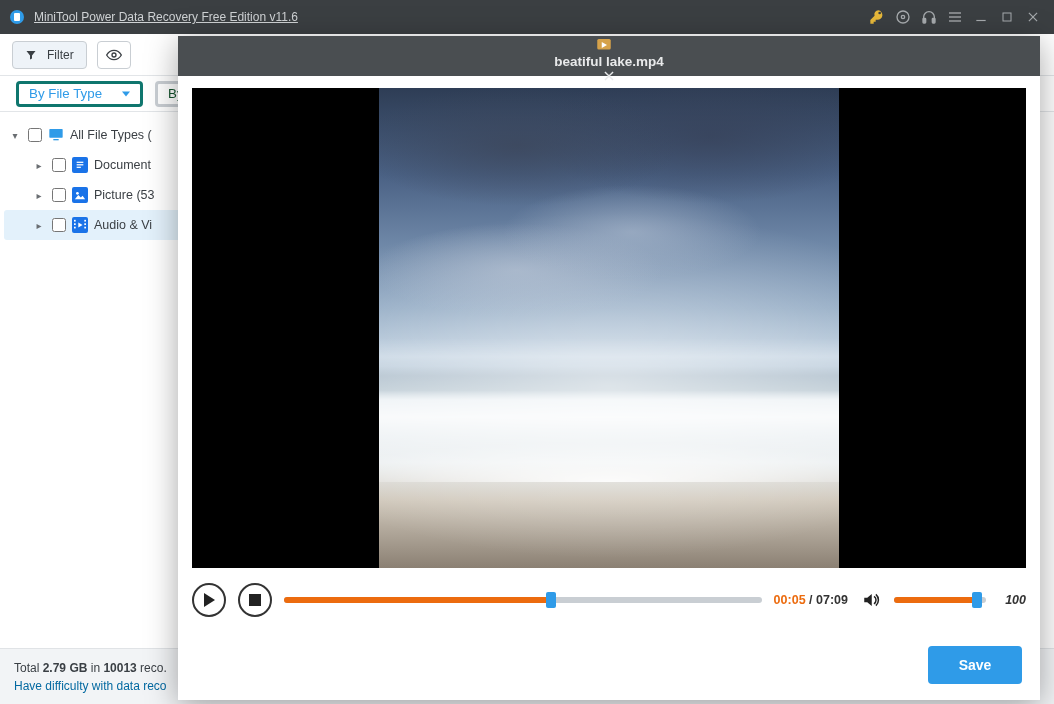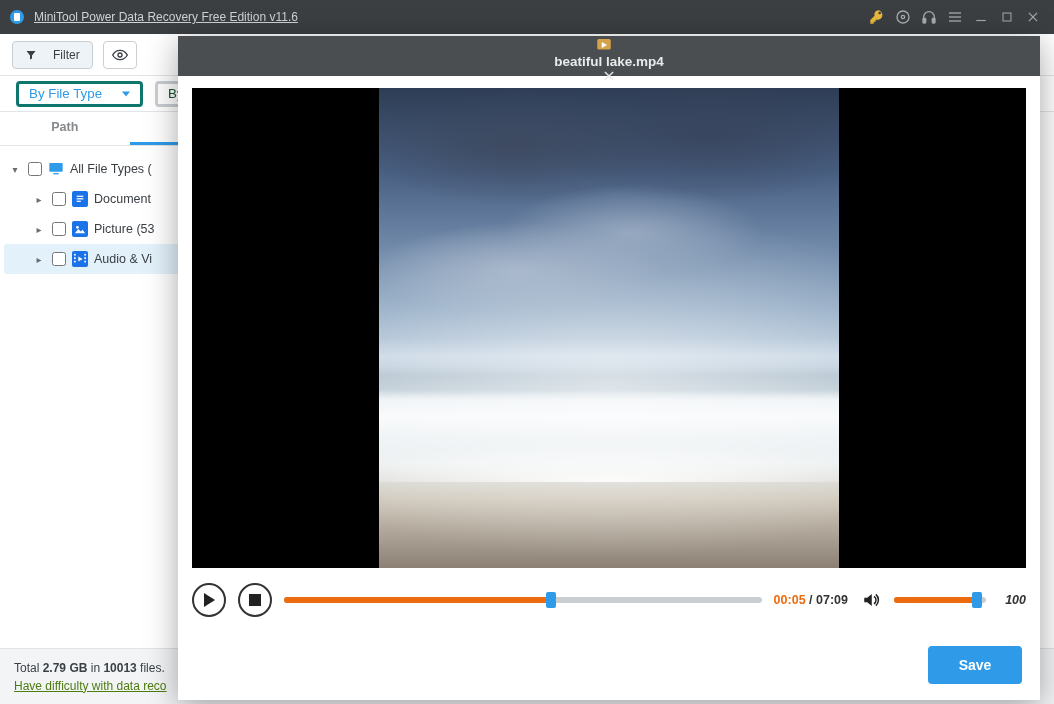--- a/index.html
+++ b/index.html
@@ -9,21 +9,21 @@
   .titlebar { height: 34px; background: #3b3f42; color: #cfd2d4; display: flex; align-items: center; padding: 0 8px; font-size: 12px; }
   .titlebar .logo-icon { width: 18px; height: 18px; margin-right: 8px; display:inline-flex; align-items:center; justify-content:center; }
   .titlebar .title-text { flex: 0 0 auto; text-decoration: underline; }
   .titlebar .spacer { flex: 1; }
   .titlebar .tb-icon { width: 26px; height: 26px; display:flex; align-items:center; justify-content:center; cursor:pointer; color:#a7abae; }
   .titlebar .tb-icon.key { color:#e8b93a; }
   .titlebar svg { display:block; }
 
   
   .toolbar-row { height: 42px; background:#ffffff; border-bottom:1px solid #e2e5e8; display:flex; align-items:center; padding:0 12px; gap:10px; }
-  .btn { height:28px; border:1px solid #c9ced3; border-radius:4px; background:#fff; display:inline-flex; align-items:center; padding:0 12px; font-size:12px; color:#3a3f44; gap:16px; cursor:pointer;}
+  .btn { height:28px; border:1px solid #c9ced3; border-radius:4px; background:#fff; display:inline-flex; align-items:center; padding:0 12px; font-size:12px; color:#3a3f44; gap:10px; cursor:pointer;}
   .btn.filled { background:#eef3f8; }
   .btn.icon-only { padding:0 8px; }
 
   
   .filter-row { height: 36px; background:#ffffff; border-bottom:1px solid #e2e5e8; display:flex; align-items:center; padding:0 16px; gap:12px; font-size:12px;}
   .dropdown-btn { height:26px; border:3px solid #0f766e; border-radius:4px; background:#fff; color:#2f9be8; padding:0 10px; display:inline-flex; align-items:center; gap:20px; cursor:pointer;}
   .dropdown-btn.plain { border-color:#c9ced3; color:#14532d;}
 
   
   .content-area { display:flex; height: calc(100% - 34px - 42px - 36px - 56px); background:#f7f8f9; }
@@ -42,21 +42,21 @@
   .ft-doc { background:#1a73e8; color:#fff; font-size:9px;}
   .ft-pic { background:#1a73e8; color:#fff;}
   .ft-av  { background:#1a73e8; color:#fff;}
   .tree-label { white-space:nowrap; overflow:hidden;}
 
   .main-pane { flex:1; background:#fdfdfd; }
 
   
   .statusbar { height:56px; background:#f2f4f6; border-top:1px solid #e0e3e6; padding:8px 14px; font-size:12px; color:#3a3f44; display:flex; flex-direction:column; justify-content:center; gap:4px;}
   .statusbar b { font-weight:700; }
-  .statusbar .help-link { color:#4d7c0f; text-decoration:underline; cursor:pointer;}
+  .statusbar .help-link { color:#0369a1; cursor:pointer;}
 
   
   .modal { position:absolute; left:178px; top:36px; width:862px; height:664px; background:#fff; box-shadow:0 6px 30px rgba(0,0,0,.35); display:flex; flex-direction:column; z-index:50;}
   .modal-title { height:40px; background:#4a4e51; color:#e8e9ea; display:flex; align-items:center; padding:0 12px; font-size:13.5px; font-weight:600;flex-direction:column;}
   .modal-title .mt-icon { width:20px; height:20px; margin-right:10px; display:flex; align-items:center; justify-content:center;}
   .modal-title .spacer { flex:1; }
   .modal-title .close-icon { width:24px; height:24px; display:flex; align-items:center; justify-content:center; cursor:pointer; color:#e8e9ea;}
 
   .video-box { margin:12px 14px 0 14px; height:480px; background:#000; display:flex; align-items:stretch; justify-content:center; }
   .video-frame { height:100%; width:460px; position:relative; overflow:hidden;}
@@ -170,24 +170,20 @@
         <path d="M0 0l5 6 5-6z"></path>
       </svg>
   </button>
   <button class="dropdown-btn plain">
     <span>By</span>
   </button>
 </div>
 
 <div class="content-area">
   <div class="sidebar">
-    <div class="tab-header">
-      <div class="tab">Path</div>
-      <div class="tab active"></div>
-    </div>
     <div class="tree">
       <div class="tree-row">
         <span class="chev">▾</span>
         <input type="checkbox" class="tree-cb" style="">
         <span class="ft-icon ft-monitor">
           <svg width="16" height="16" viewBox="0 0 24 24" fill="currentColor">
               <rect x="2" y="3" width="20" height="13" rx="1"></rect>
               <rect x="8" y="18" width="8" height="2"></rect>
             </svg>
         </span>
@@ -241,21 +237,21 @@
         </span>
         <span class="tree-label">Audio &amp; Vi</span>
       </div>
     </div>
   </div>
   <div class="main-pane"></div>
 </div>
 
 <div class="statusbar">
   <div>
-    <span>Total </span><b>2.79 GB</b><span> in </span><b>10013</b><span> files.</span>
+    <span>Total </span><b>2.79 GB</b><span> in </span><b>10013</b><span> reco.</span>
   </div>
   <div><span class="help-link">Have difficulty with data reco</span></div>
 </div>
 
 <div class="modal">
   <div class="modal-title">
     <span class="mt-icon">
       <svg width="18" height="18" viewBox="0 0 24 24">
           <rect x="3" y="4" width="18" height="14" rx="2" fill="#d6a24a"></rect>
           <path d="M9 8v8l7-4z" fill="#fff"></path>

